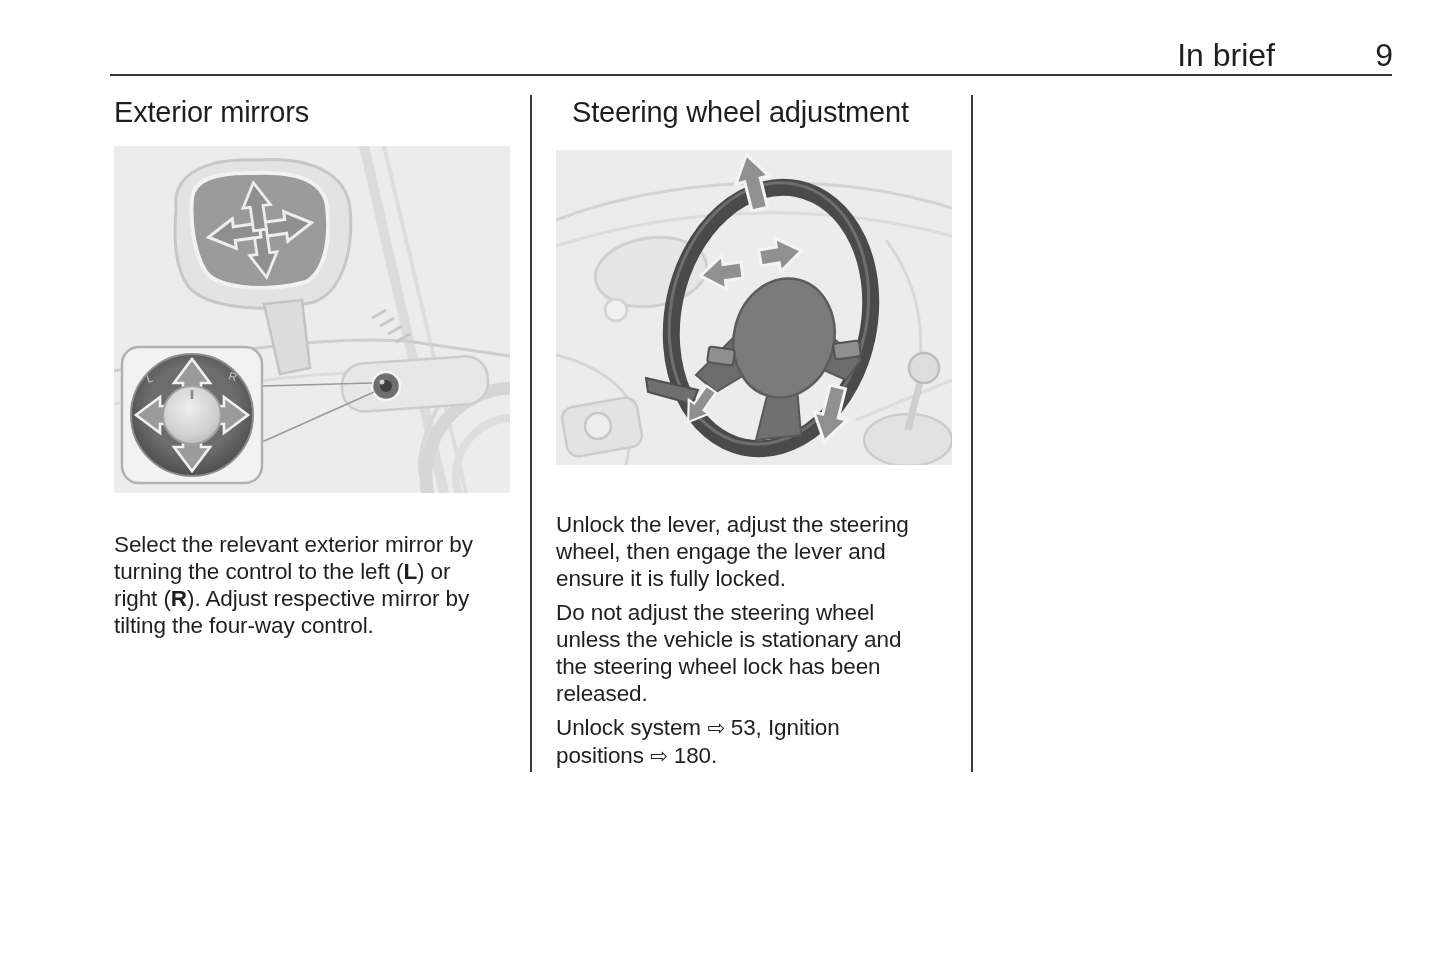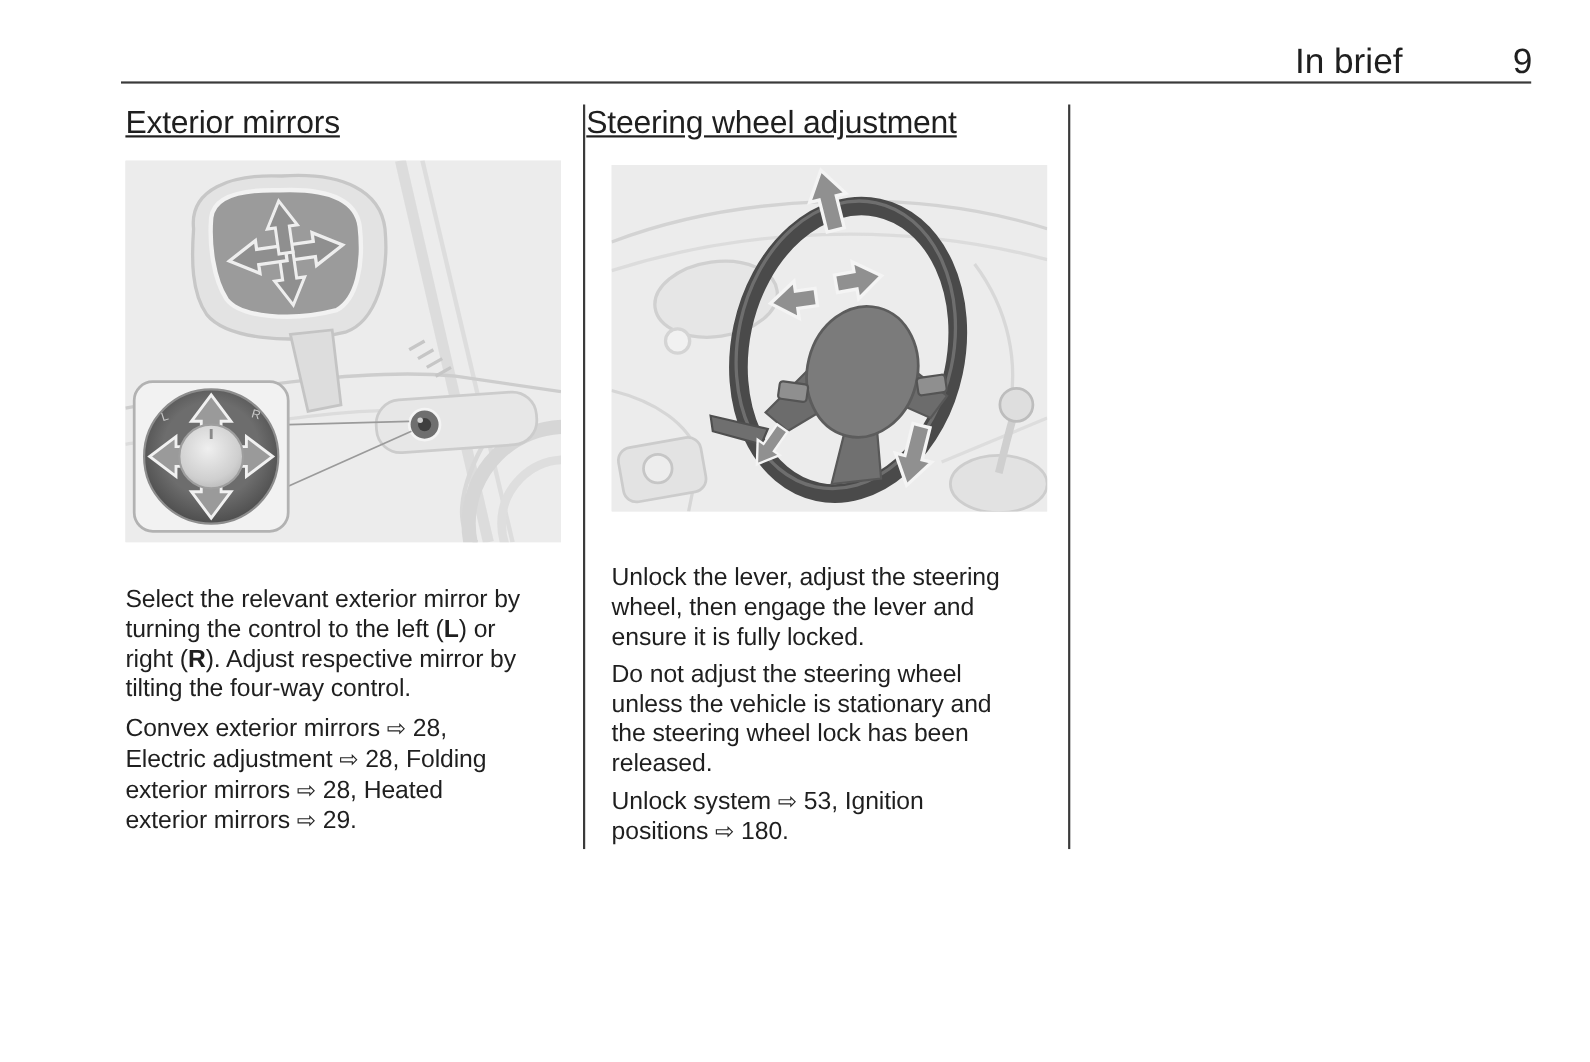--- a/index.html
+++ b/index.html
@@ -31,24 +31,23 @@
   .col-divider{
     position:absolute;top:95px;width:2px;height:826px;
     background:var(--rule);
   }
   .divider-1{left:530px;}
   .divider-2{left:971px;}
   .col-title{
     position:absolute;
     font-size:29px;line-height:32px;color:var(--ink);
     letter-spacing:-0.2px;
-    text-decoration:underline;
   }
   .title-left{top:96px;left:114px;width:400px;}
-  .title-right{top:96px;left:533px;width:410px;}
+  .title-right{top:96px;left:572px;width:410px;}
   .figure{
     position:absolute;background:var(--figbg);
   }
   .figure-left{top:146px;left:114px;width:396px;height:347px;}
   .figure-right{top:150px;left:556px;width:396px;height:315px;}
   .figure svg{display:block;width:100%;height:100%;}
   .para{
     position:absolute;width:418px;
     font-size:22.5px;line-height:27px;
     letter-spacing:-0.1px;
@@ -153,24 +152,20 @@
         <text x="34" y="237" class="ctl-label" transform="rotate(-18 34 237)">L</text>
         <text x="114" y="233" class="ctl-label" transform="rotate(16 114 233)">R</text>
       </g>
     </svg>
   </div>
 
   <p class="para pl p-l1"><span>Select the relevant exterior mirror by
 turning the control to the left (</span><span class="b">L</span><span>) or
 right (</span><span class="b">R</span><span>). Adjust respective mirror by
 tilting the four-way control.</span></p>
-  <p class="para pl p-l2"><span>Convex exterior mirrors </span><span class="arrow">⇨</span><span> 28,
-Electric adjustment </span><span class="arrow">⇨</span><span> 28, Folding
-exterior mirrors </span><span class="arrow">⇨</span><span> 28, Heated
-exterior mirrors </span><span class="arrow">⇨</span><span> 29.</span></p>
 
   <div class="col-title title-right">Steering wheel adjustment</div>
 
   <div class="figure figure-right">
     <svg viewBox="0 0 396 315">
       <defs>
         <path id="upArrow" d="M-8,32 L-8,2 L-17,2 L0,-24 L17,2 L8,2 L8,32 Z"></path>
         <path id="rightArrow2" d="M0,-8 L18,-8 L18,-17 L42,0 L18,17 L18,8 L0,8 Z"></path>
       </defs>
 

